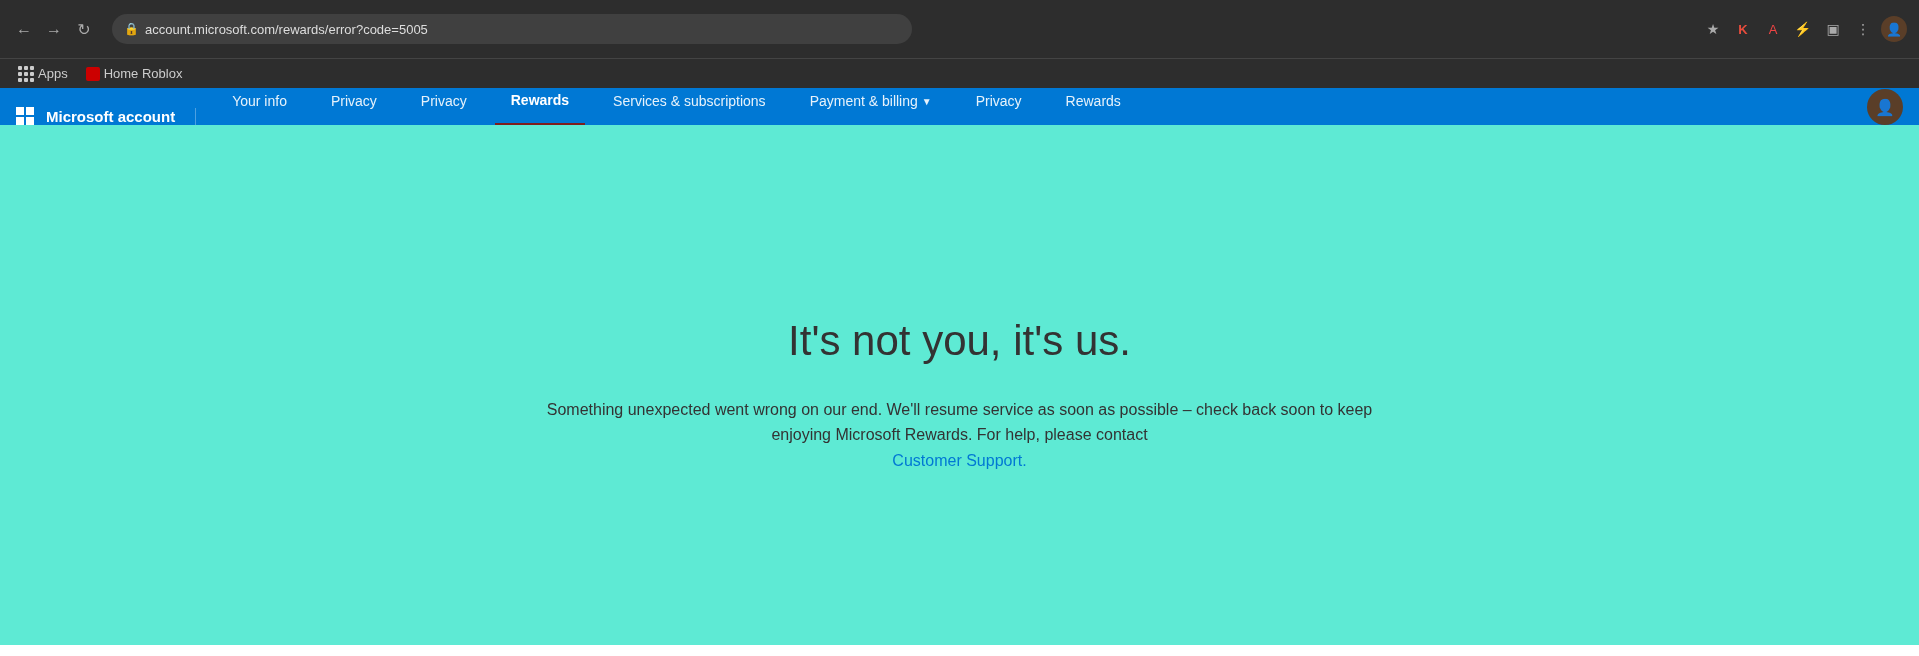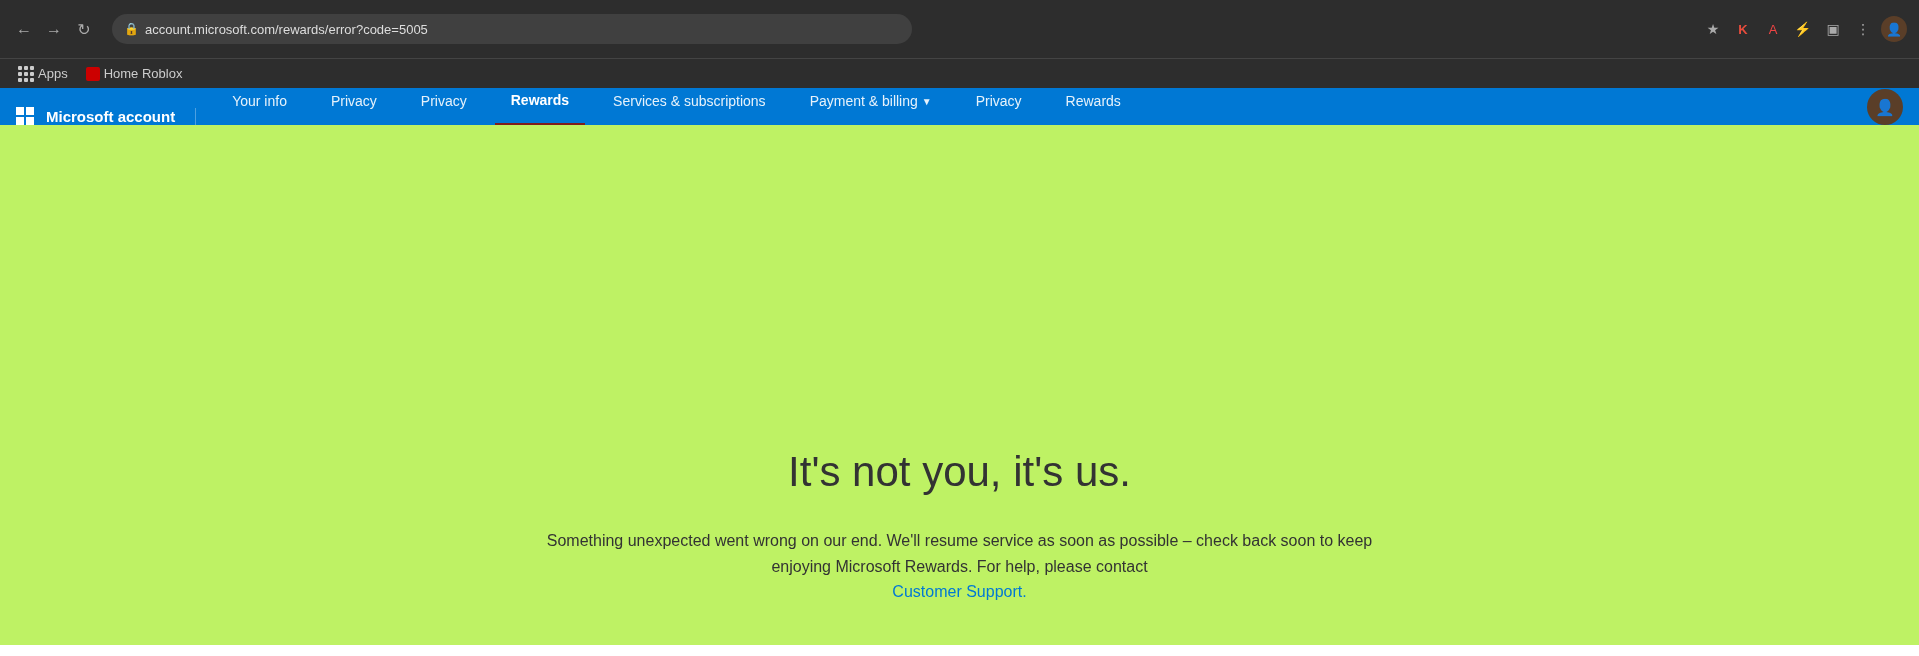--- a/index.html
+++ b/index.html
@@ -174,24 +174,24 @@
       color: #fff;
       font-size: 16px;
       cursor: pointer;
     }
 
     
     .main-content {
       display: flex;
       flex-direction: column;
       align-items: center;
-      justify-content: flex-end;
+      justify-content: center;
       padding: 60px 20px 40px;
       min-height: 520px;
-      background: #bef264;
+      background: #5eead4;
     }
     .error-heading {
       font-size: 42px;
       font-weight: 300;
       color: #333;
       margin-bottom: 32px;
       text-align: center;
     }
     .error-body {
       font-size: 16px;

